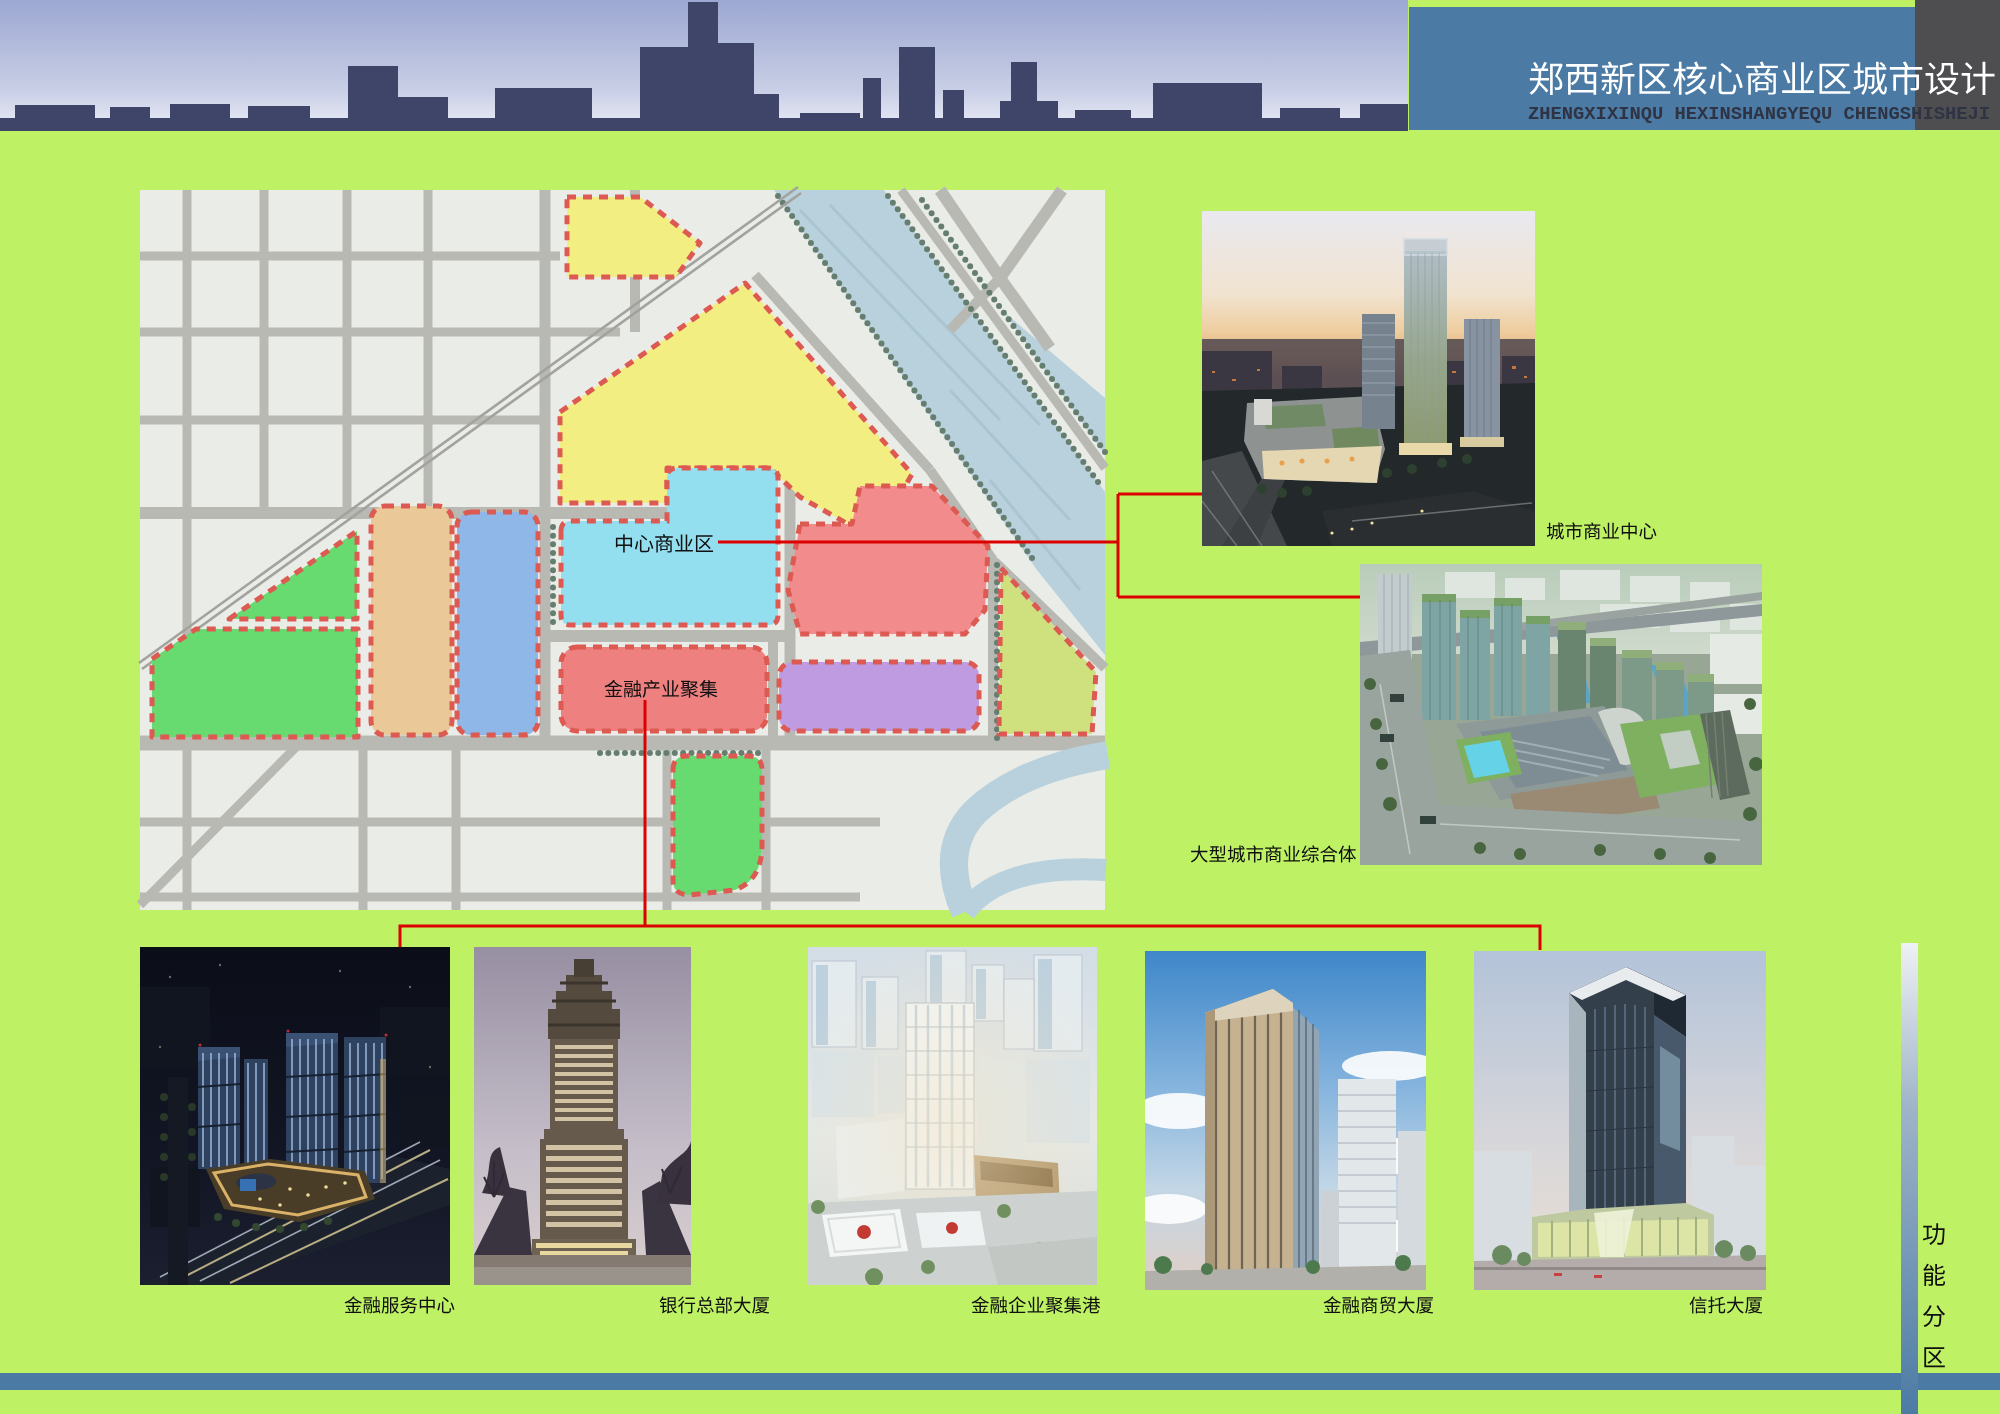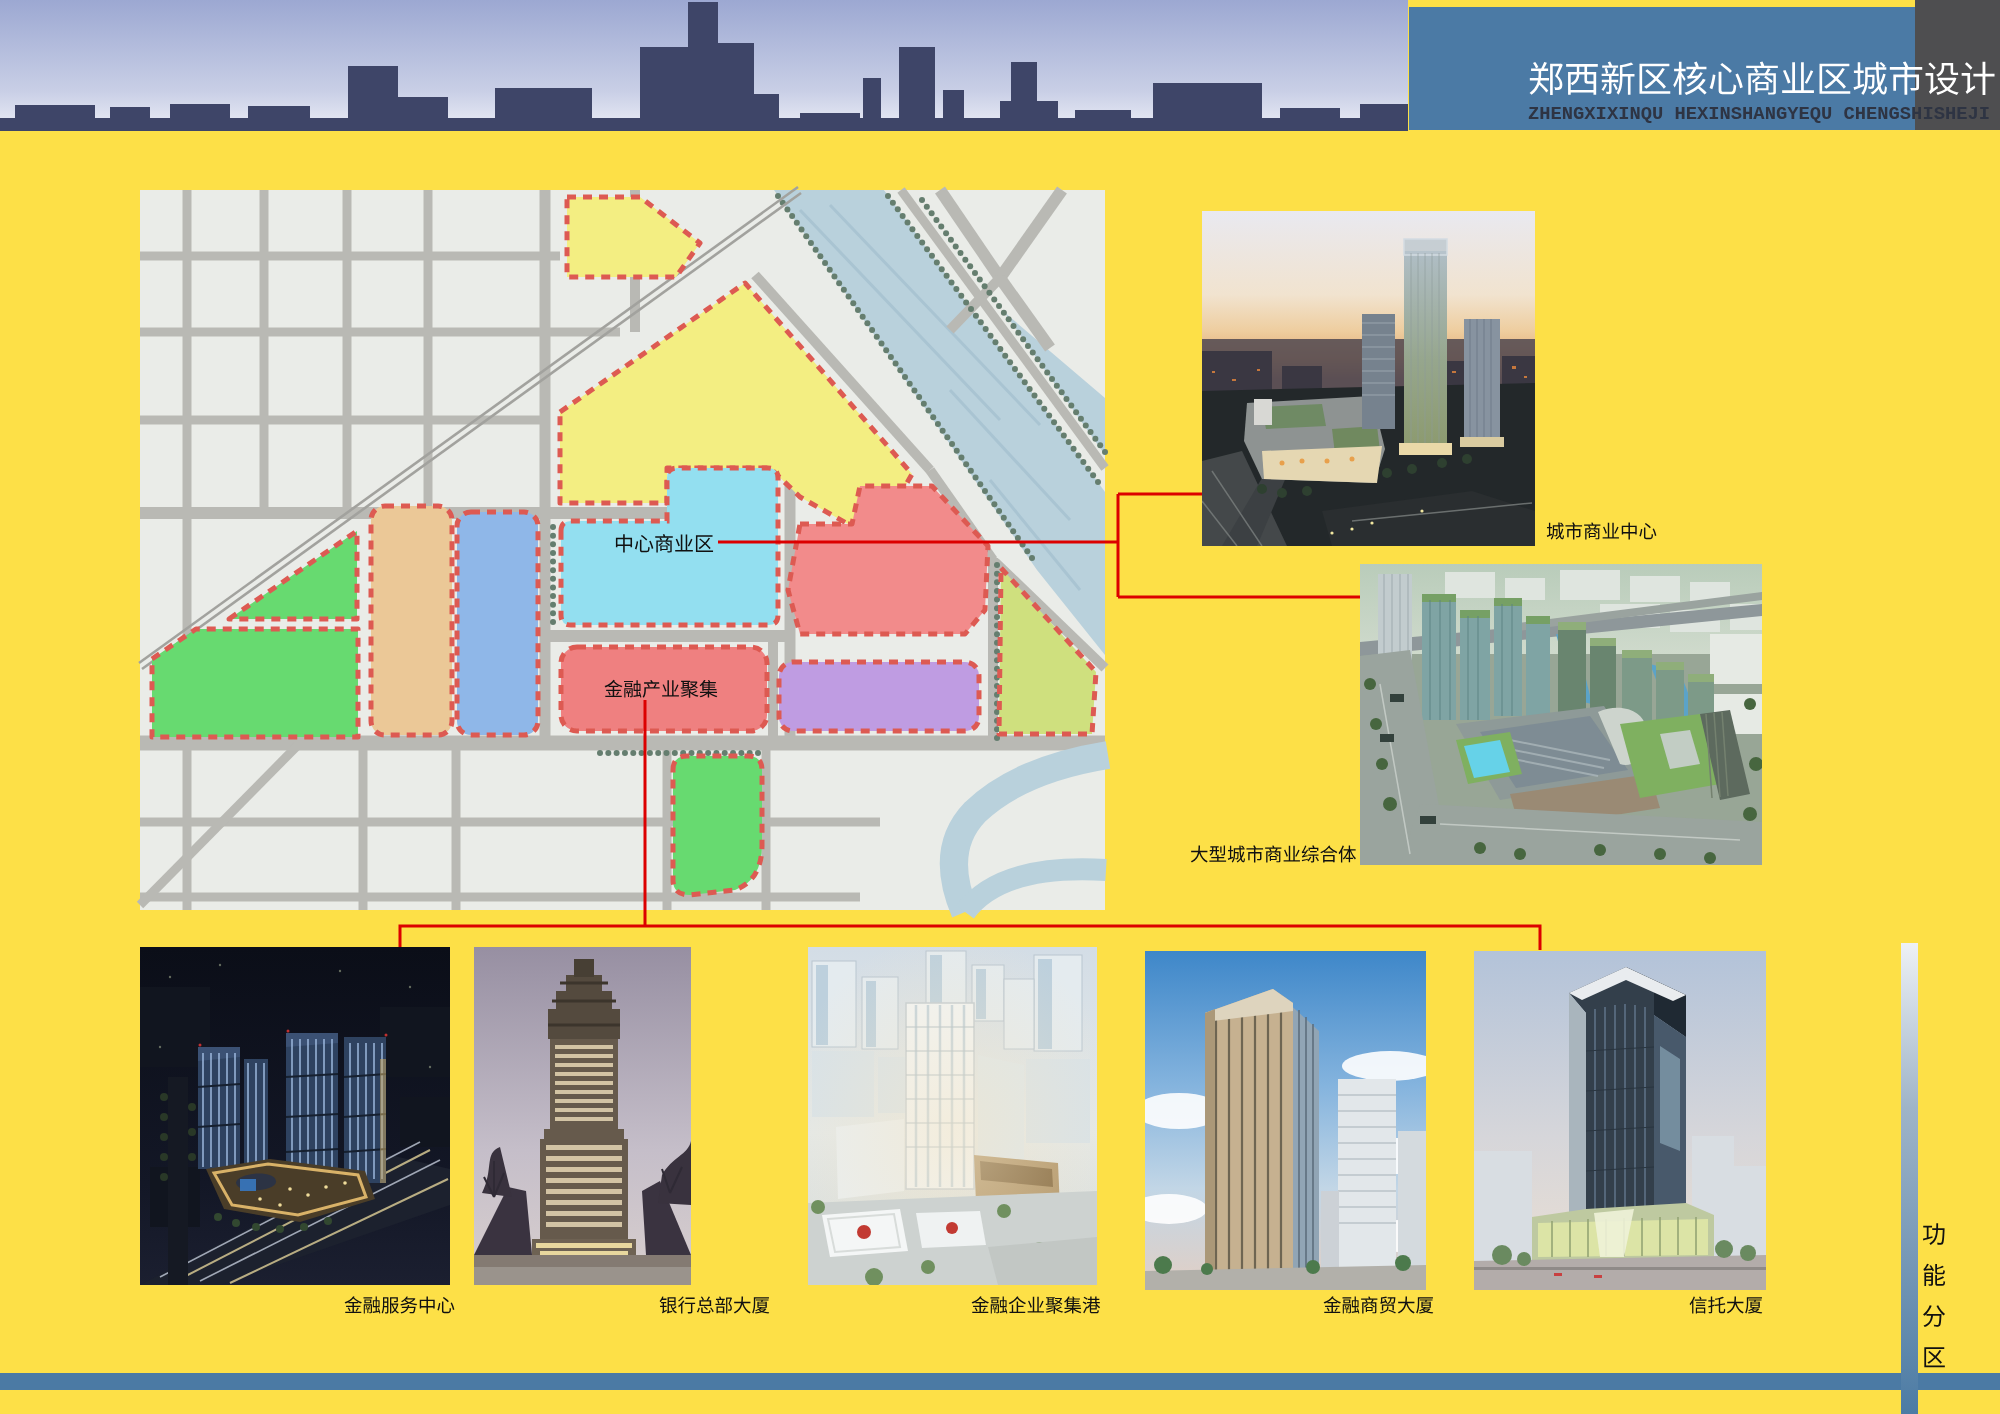--- a/index.html
+++ b/index.html
@@ -1,14 +1,14 @@
 <!DOCTYPE html>
 <html><head><meta charset="utf-8"><style>
 html,body{margin:0;padding:0;background:#fff;}
-#page{position:relative;width:2000px;height:1414px;background:#fde047;overflow:hidden;}
+#page{position:relative;width:2000px;height:1414px;background:#bef264;overflow:hidden;}
 svg{display:block}
 </style></head><body>
 <div id="page">
 <svg width="2000" height="1414" viewBox="0 0 2000 1414" xmlns="http://www.w3.org/2000/svg">
 <defs>
 
 <linearGradient id="sky" x1="0" y1="0" x2="0" y2="1">
  <stop offset="0" stop-color="#9ca8d2"></stop>
           <stop offset="0.75" stop-color="#c9cfe6"></stop>
           <stop offset="1" stop-color="#e4e7f3"></stop>

